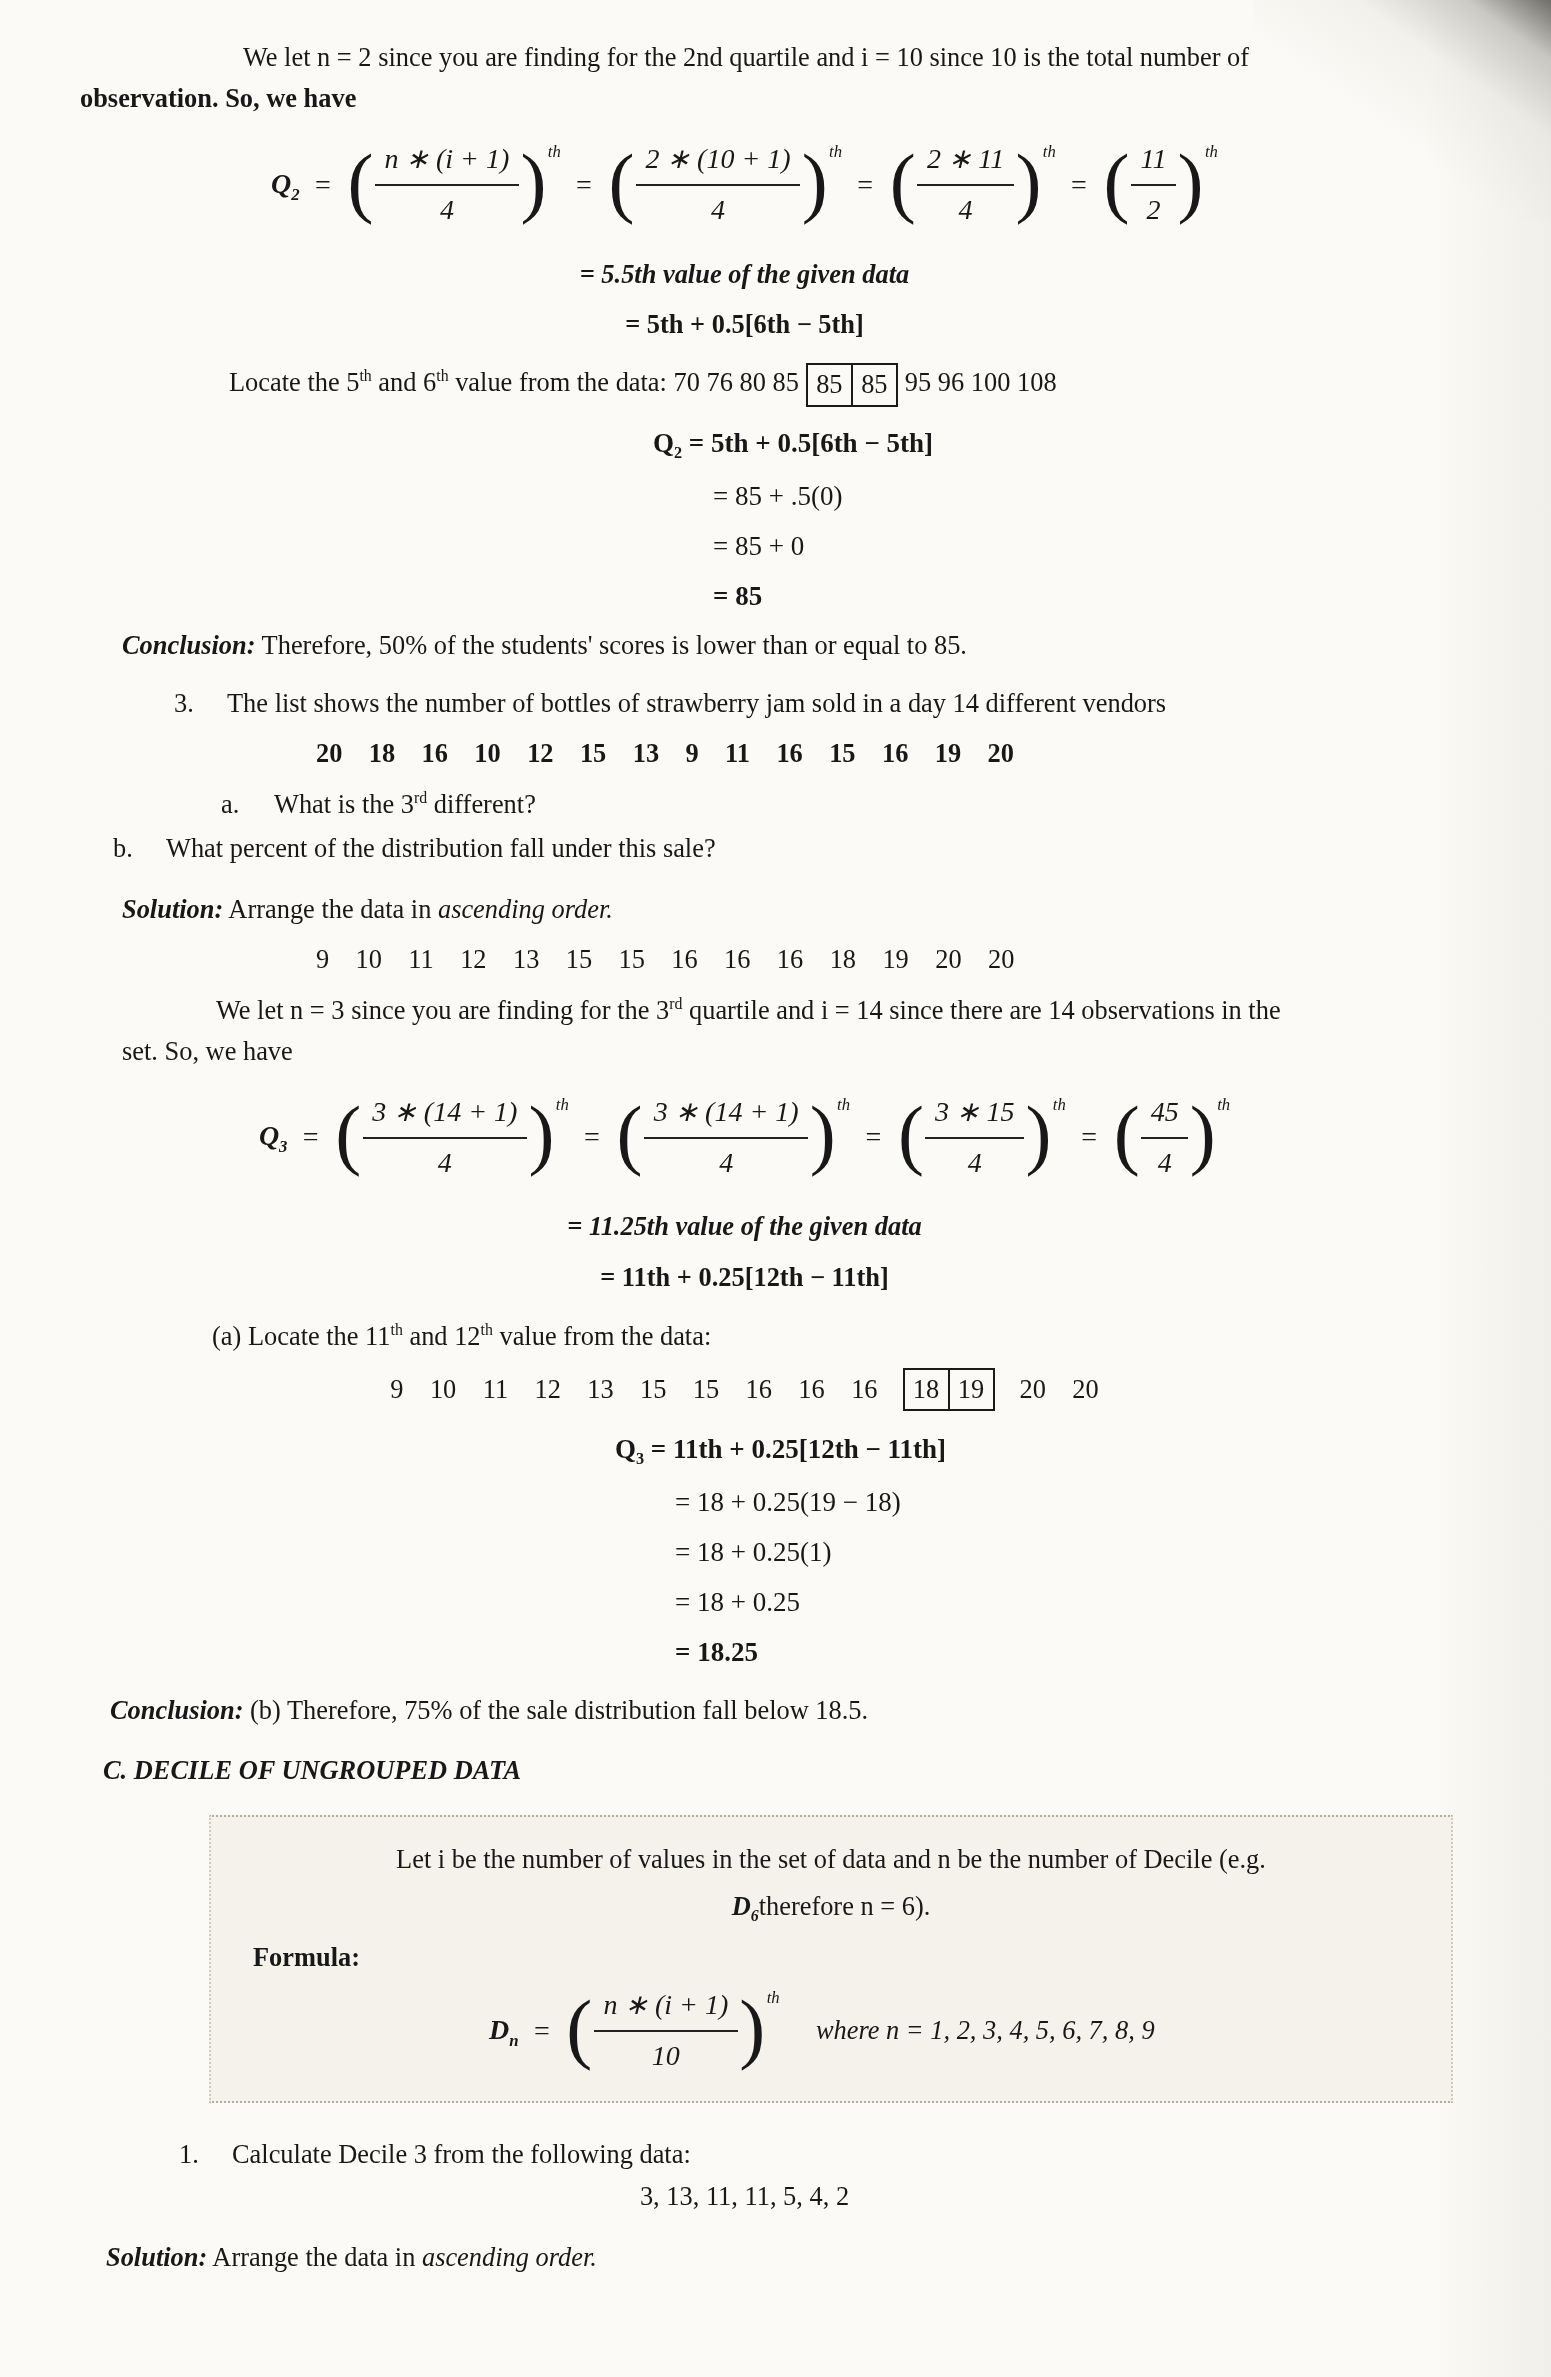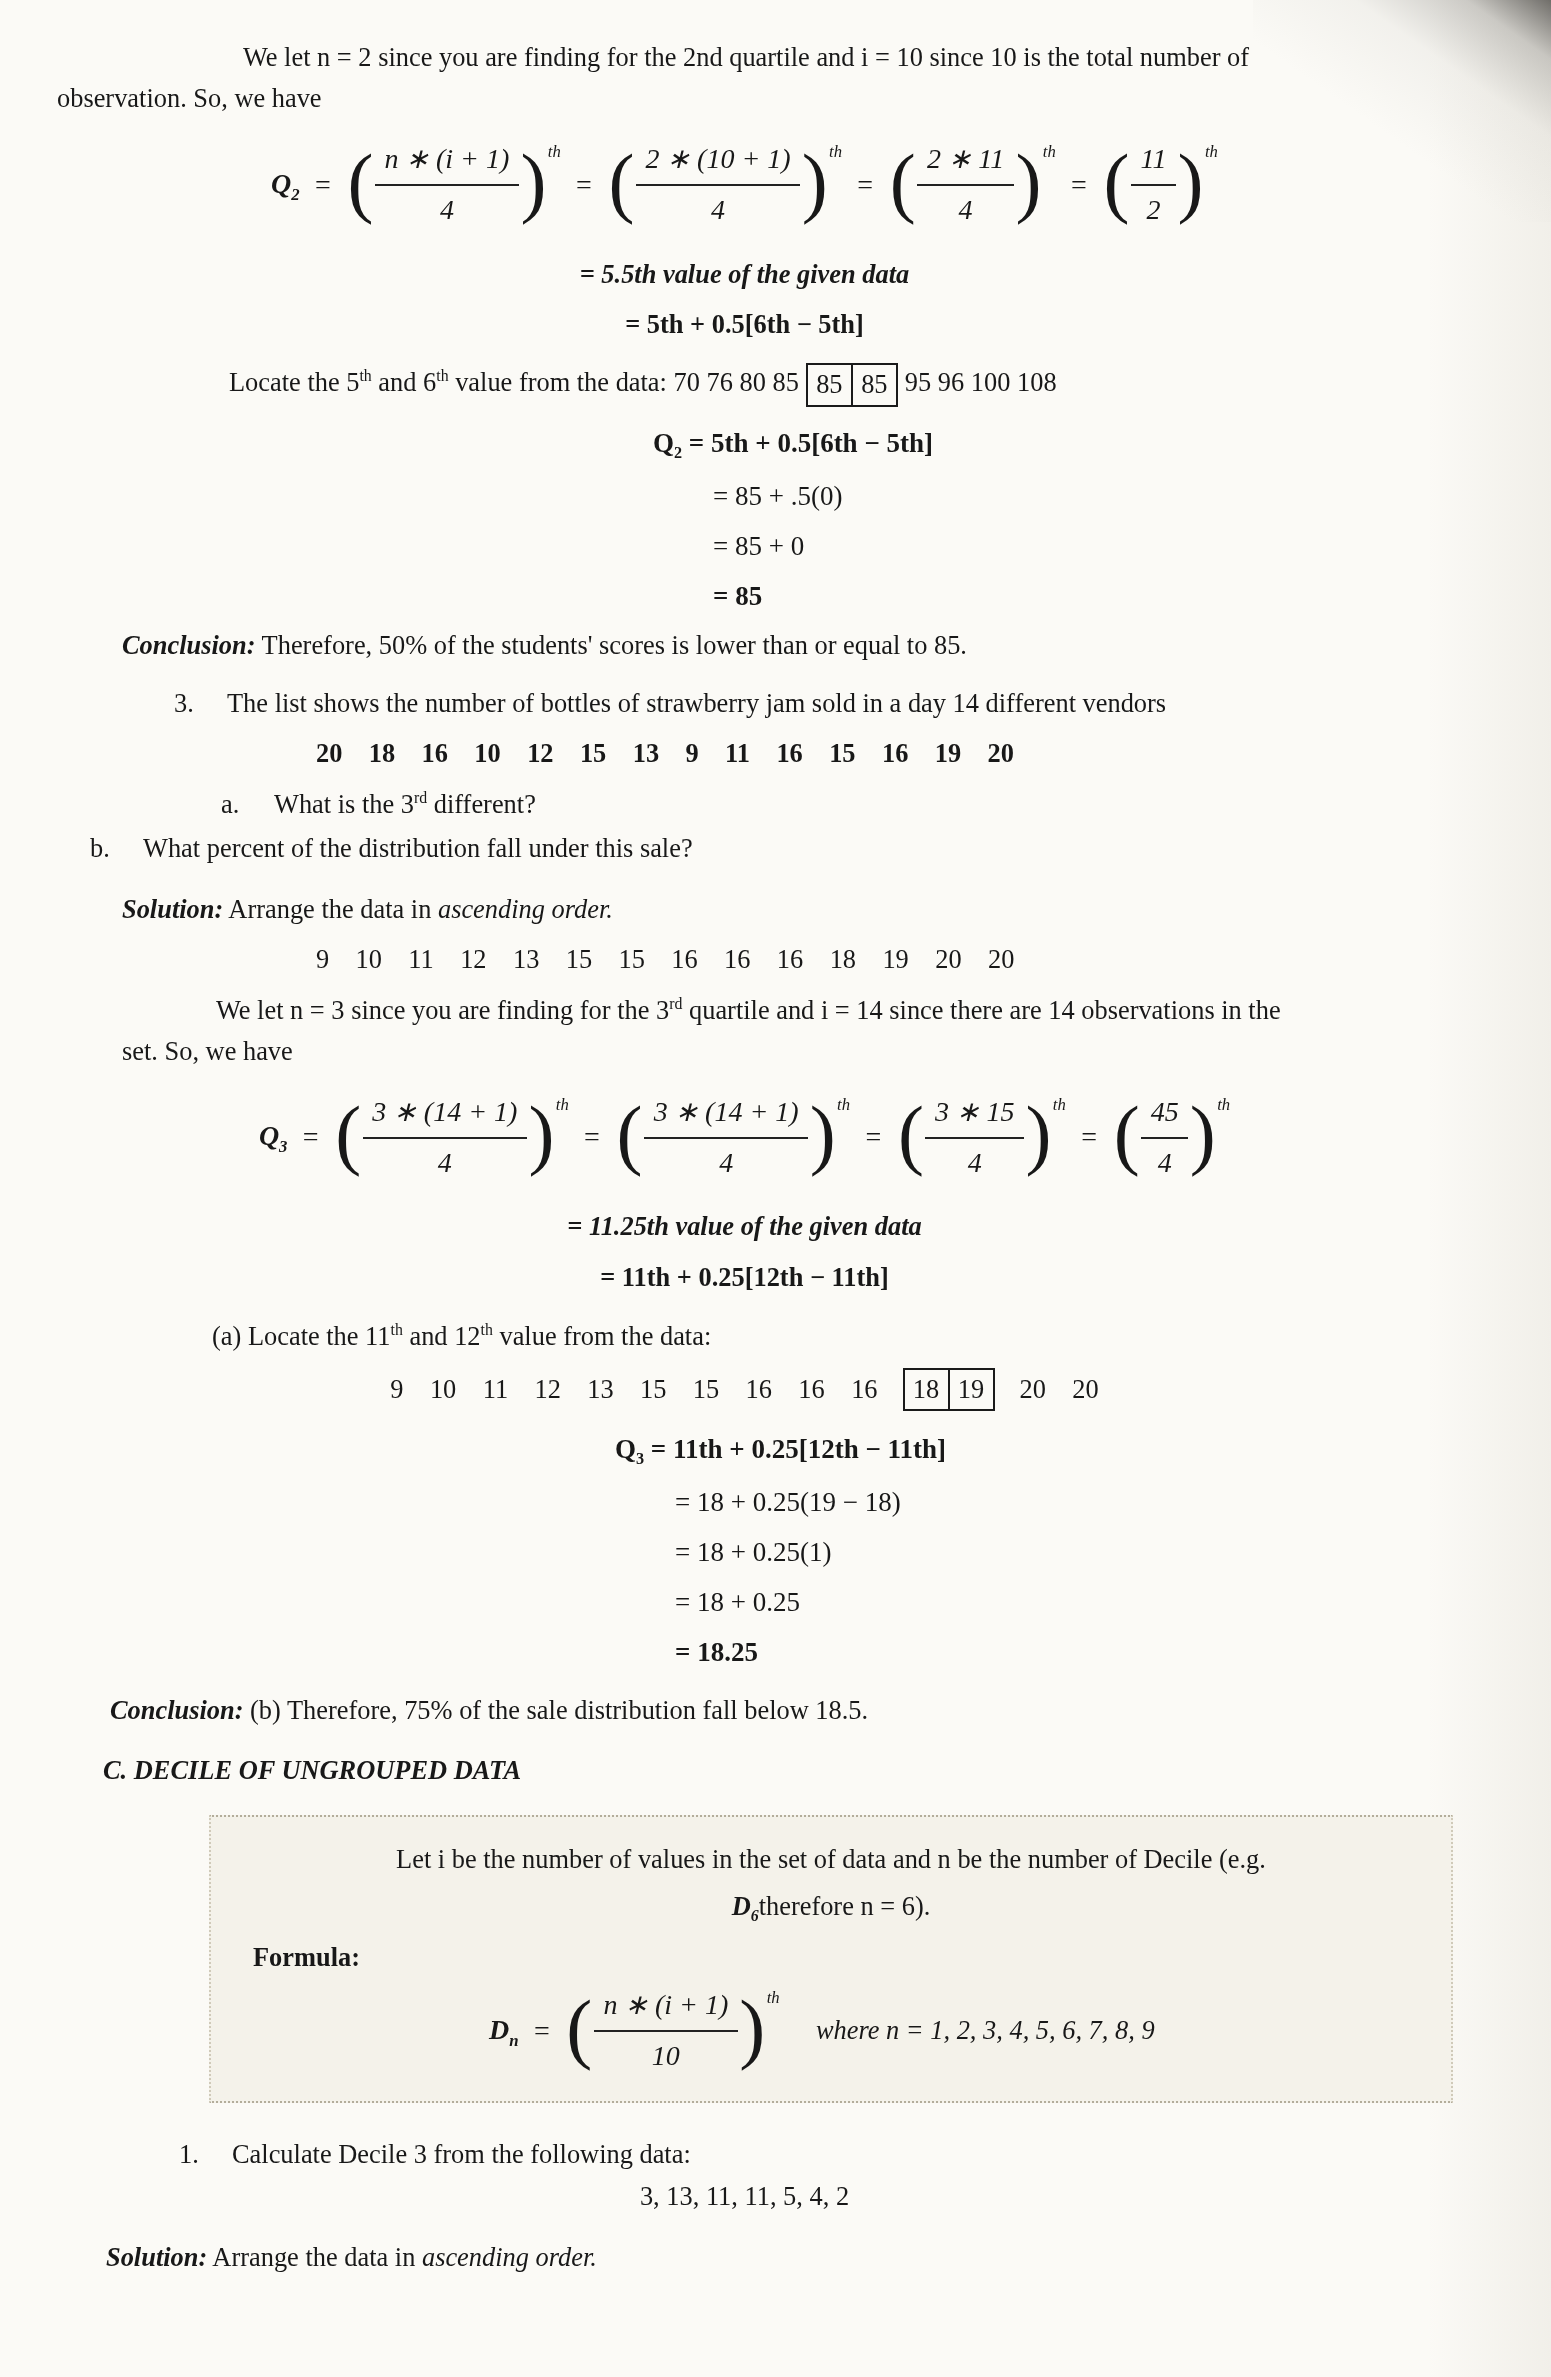--- a/index.html
+++ b/index.html
@@ -64,21 +64,21 @@
 </style>
 </head>
 <body>
 
 <div class="paper">
   <div class="scan-corner"></div>
 
   <div class="content">
 
     <p class="line" style="margin-left:243px;margin-bottom:1.4px;">We let n = 2 since you are finding for the 2nd quartile and i =  10 since 10 is the total number of</p>
-    <p class="line" style="margin-left:57px;">observation. So, we have</p>
+    <p class="line" style="margin-left:80px;font-weight:bold;">observation. So, we have</p>
 
     <div class="eqrow">
       <span class="lhs"><span>Q</span><sub>2</sub></span>
       <span class="eq">=</span>
       <span class="term">
         <span class="paren">(</span>
         <span class="frac">
           <span class="num">n ∗ (i + 1)</span>
           <span class="den">4</span>
         </span>
@@ -138,21 +138,21 @@
       <span class="bold italic">Conclusion:</span><span> Therefore, 50% of the students' scores is lower than or equal to 85.</span>
     </p>
 
     <p class="line" style="margin-left:174px;margin-top:18px;">
       <span class="item-label">3.</span><span>The list shows the number of bottles of strawberry jam sold in a day 14 different vendors</span>
     </p>
     <p class="line pre" style="margin-left:316px;font-weight:bold;">20    18    16    10    12    15    13    9    11    16    15    16    19    20</p>
     <p class="line" style="margin-left:221px;margin-bottom:4.2px;">
       <span class="item-label">a.</span><span>What is the 3</span><sup>rd</sup><span> different?</span>
     </p>
-    <p class="line" style="margin-left:90px;">
+    <p class="line" style="margin-left:113px;">
       <span class="item-label">b.</span><span>What percent of the distribution fall under this sale?</span>
     </p>
 
     <p class="line" style="margin-left:122px;margin-top:21px;">
       <span class="bold italic">Solution:</span><span> Arrange the data in </span><span class="italic">ascending order.</span>
     </p>
     <p class="line pre" style="margin-left:316px;">9    10    11    12    13    15    15    16    16    16    18    19    20    20</p>
     <p class="line" style="margin-left:216px;margin-bottom:1.4px;">
       <span>We let n = 3 since you are finding for the 3</span><sup>rd</sup><span> quartile  and i = 14 since there are 14 observations in the</span>
     </p>

